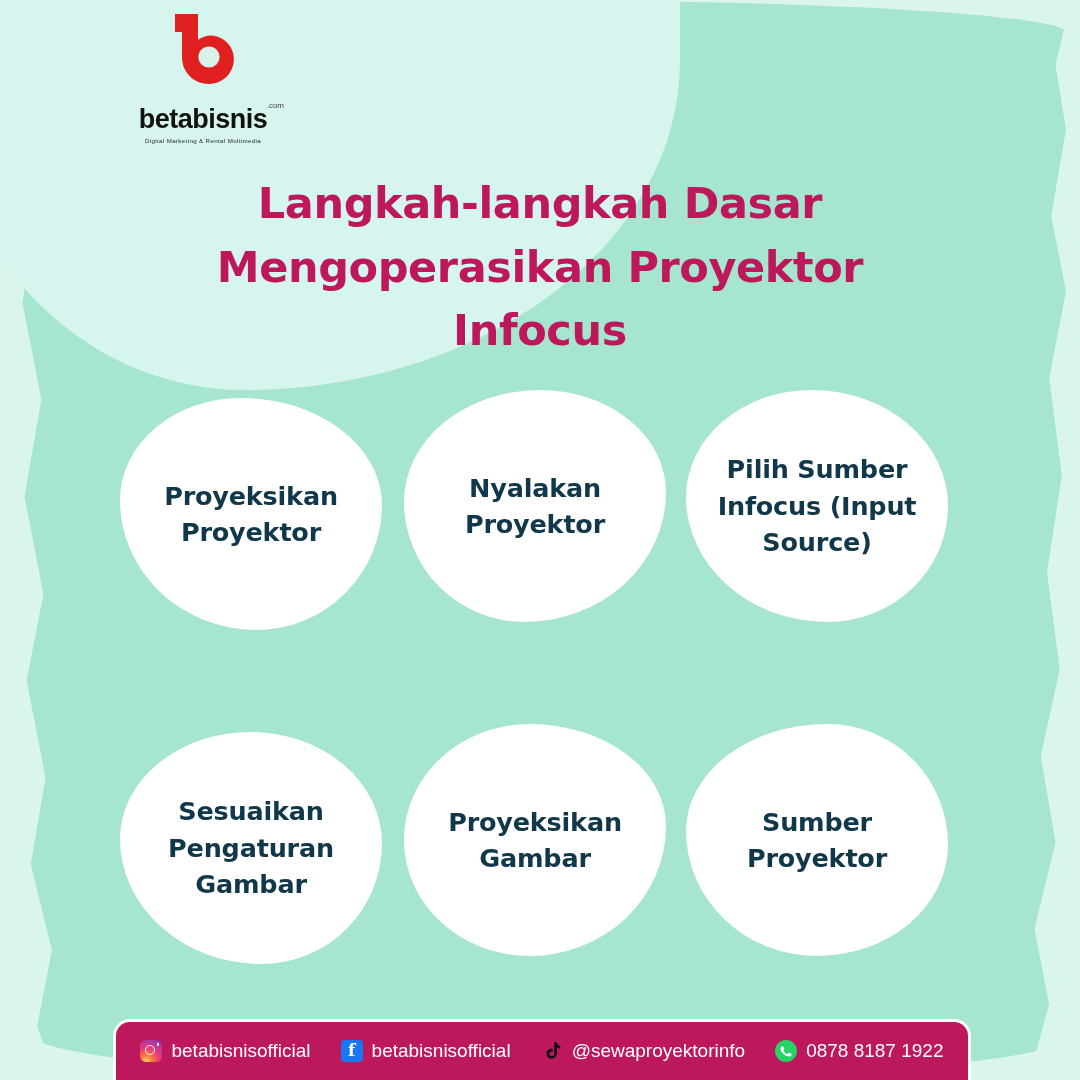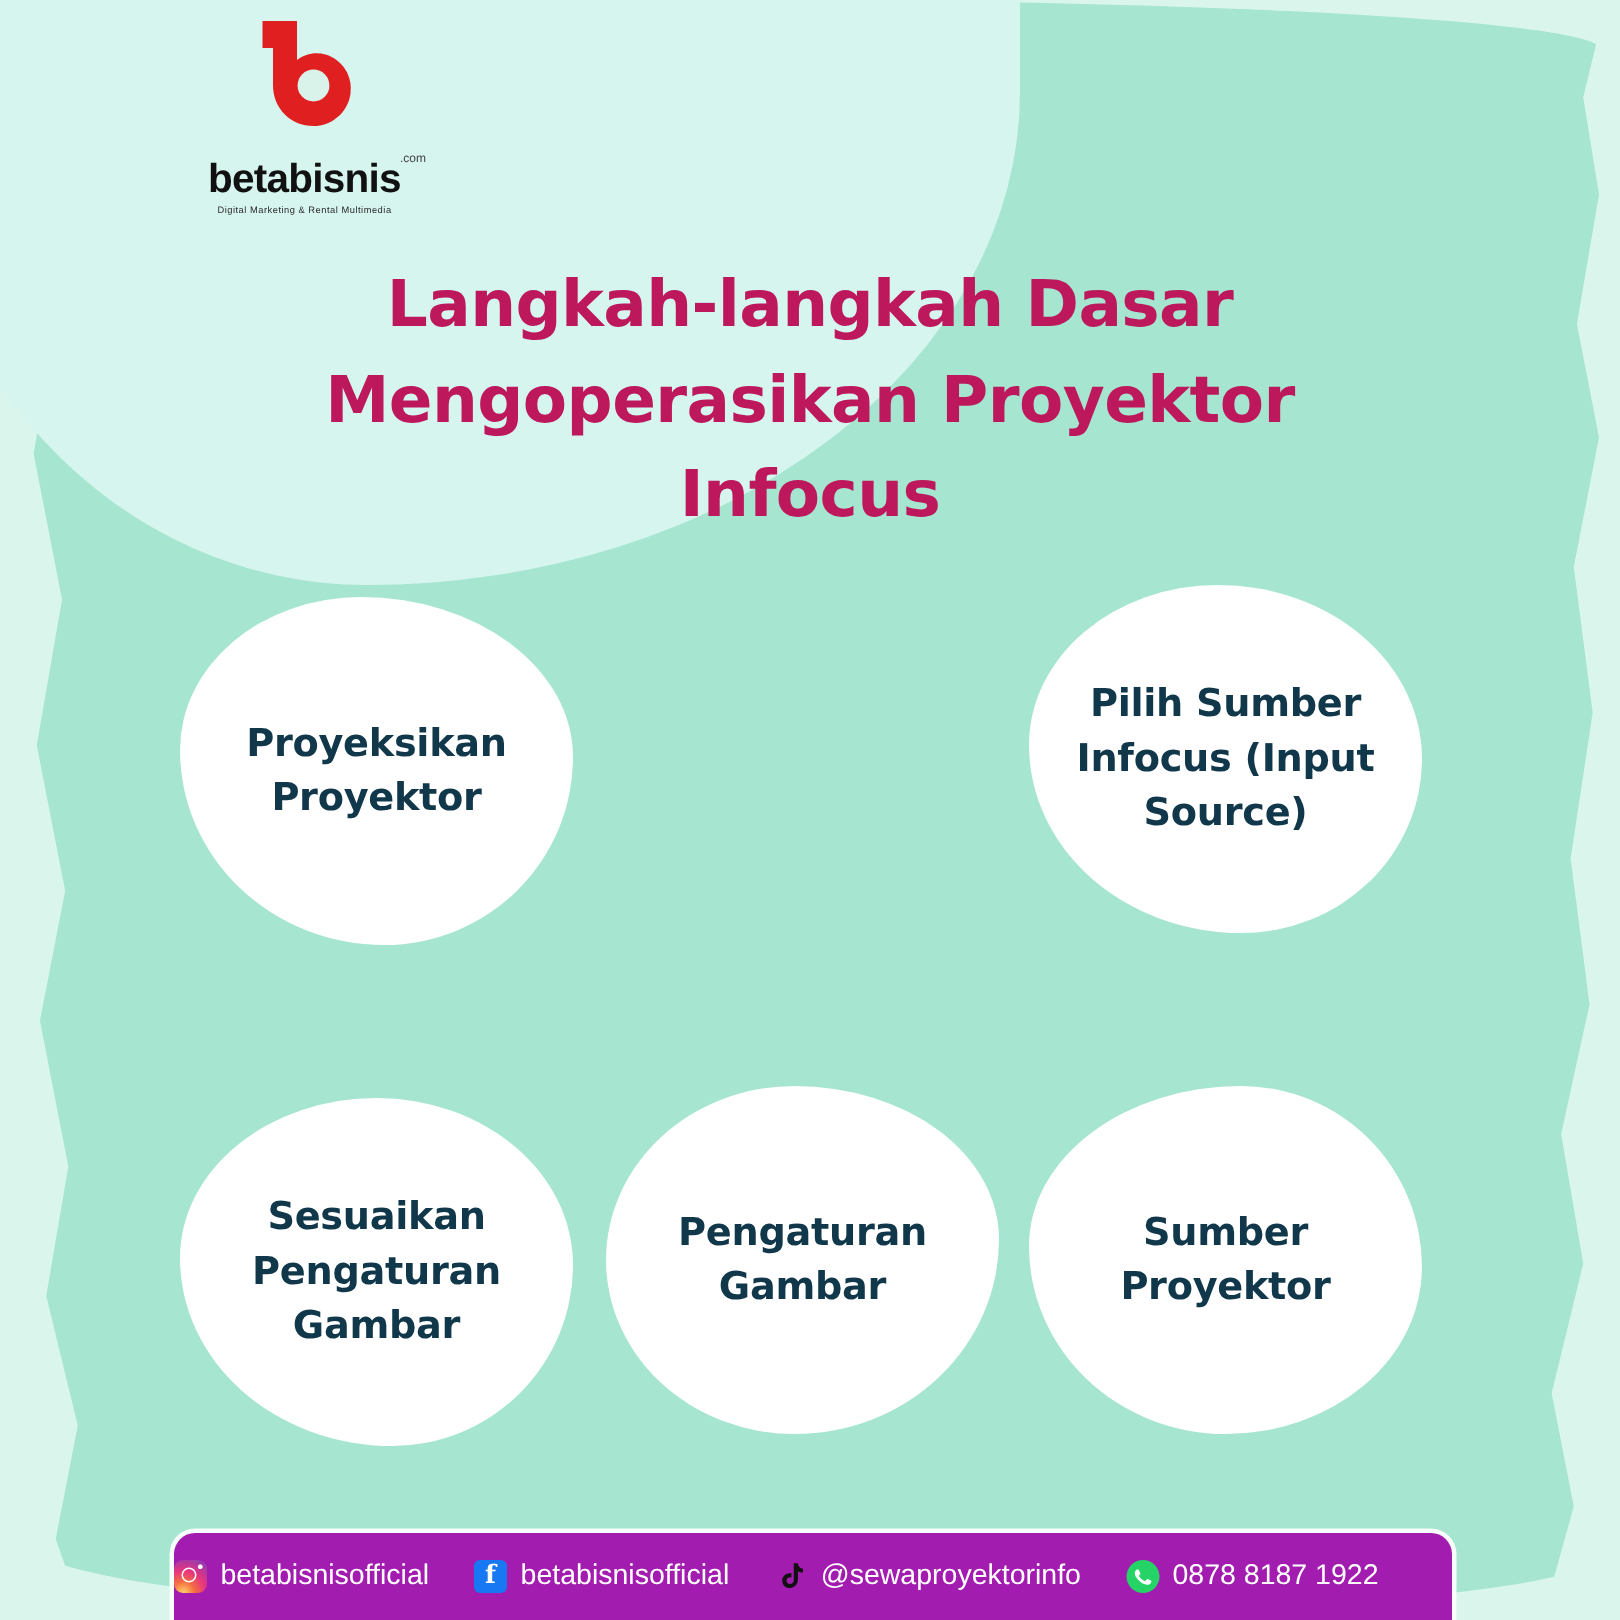--- a/index.html
+++ b/index.html
@@ -154,24 +154,25 @@
   .card.c5 { left: 292px; top: 334px; border-radius: 48% 52% 52% 48% / 50% 44% 56% 50%; }
   .card.c6 { left: 574px; top: 334px; border-radius: 54% 46% 50% 50% / 46% 52% 48% 54%; }
 
   
   .footer {
     position: absolute;
     left: 116px;
     bottom: 0;
     width: 852px;
     height: 58px;
-    background: #a21caf;
+    background: #be185d;
     border-radius: 14px 14px 0 0;
     display: flex;
     align-items: center;
+    justify-content: center;
     gap: 30px;
     z-index: 7;
     box-shadow: 0 0 0 3px rgba(255,255,255,0.9);
   }
   .social {
     display: flex;
     align-items: center;
     gap: 9px;
     color: #FFFFFF;
     font-family: "Liberation Sans", sans-serif;
@@ -236,28 +237,31 @@
     </div>
     <div class="logo-tagline">Digital Marketing &amp; Rental Multimedia</div>
   </div>
 
   <div class="headline">Langkah-langkah Dasar Mengoperasikan Proyektor Infocus</div>
 
   <div class="grid">
     <div class="card c1">
       <span class="card-text">Proyeksikan Proyektor</span>
     </div>
+    <div class="card c2">
+      <span class="card-text">Nyalakan Proyektor</span>
+    </div>
     <div class="card c3">
       <span class="card-text">Pilih Sumber Infocus (Input Source)</span>
     </div>
     <div class="card c4">
       <span class="card-text">Sesuaikan Pengaturan Gambar</span>
     </div>
     <div class="card c5">
-      <span class="card-text">Pengaturan Gambar</span>
+      <span class="card-text">Proyeksikan Gambar</span>
     </div>
     <div class="card c6">
       <span class="card-text">Sumber Proyektor</span>
     </div>
   </div>
 
   <div class="footer">
 
     <div class="social">
       <span class="ic ig-box"></span>

